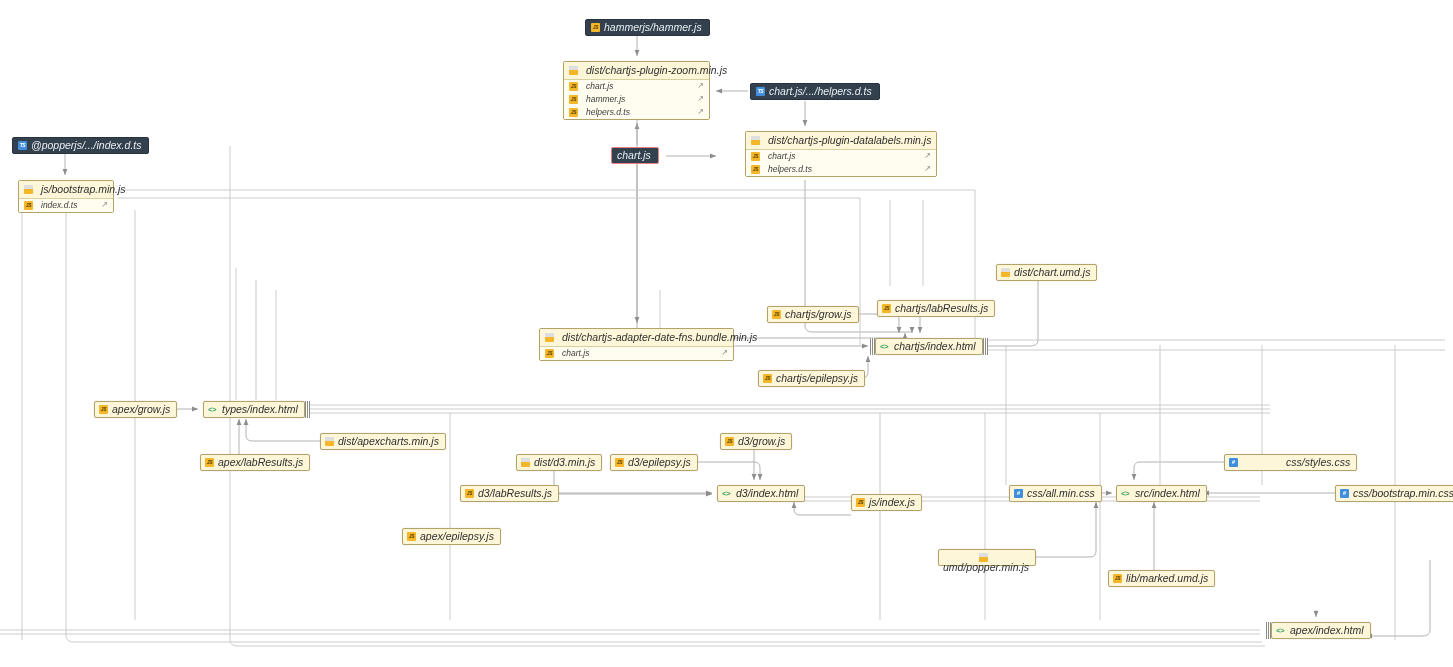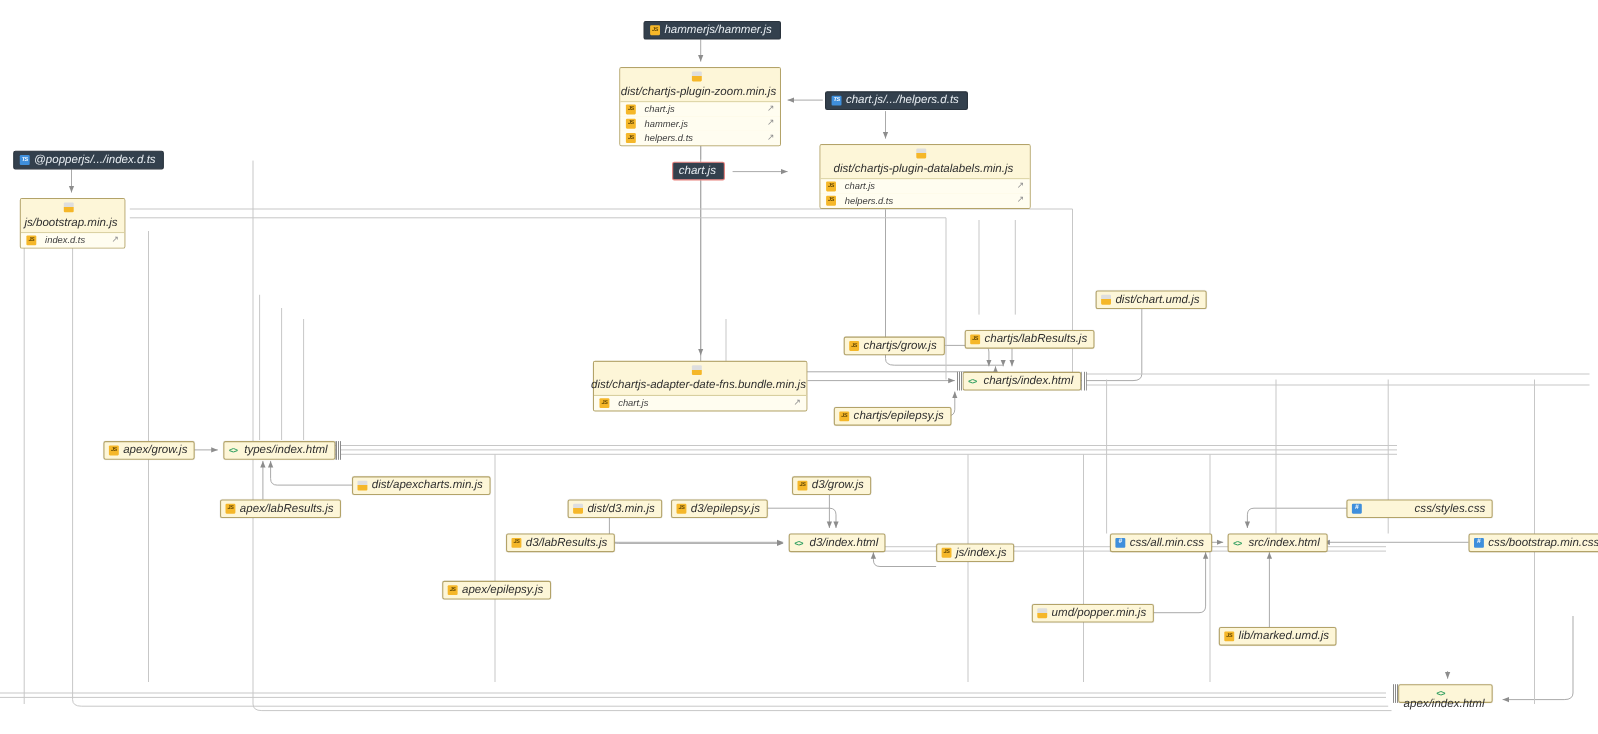--- a/index.html
+++ b/index.html
@@ -71,21 +71,20 @@
     color: #2f2f2f;
   }
   .node.box .box-title {
     display: flex;
     align-items: center;
     gap: 4px;
     padding: 3px 8px 3px 5px;
     border-bottom: 1px solid #d8cf9f;
     font-size: 10.5px;
     background: #fdf6d8;
-    flex-direction: column;
   }
   .node.box .box-row {
     display: flex;
     align-items: center;
     gap: 4px;
     padding: 2px 5px 2px 5px;
     font-size: 8.5px;
     color: #3c3c3c;
     background: #fffdf0;
     position: relative;
@@ -468,30 +467,30 @@
     <div class="node simple" style="left:1224px; top:454px;gap:44px;">
       <span class="ic css"></span>
       <span class="lbl">css/styles.css</span>
     </div>
 
     <div class="node simple" style="left:1335px; top:485px;">
       <span class="ic css"></span>
       <span class="lbl">css/bootstrap.min.css</span>
     </div>
 
-    <div class="node simple" style="left:938px; top:549px;">
+    <div class="node simple" style="left:938px; top:549px;flex-direction:column;">
       <span class="ic jsmin"></span>
       <span class="lbl">umd/popper.min.js</span>
     </div>
 
     <div class="node simple" style="left:1108px; top:570px;">
       <span class="ic js"></span>
       <span class="lbl">lib/marked.umd.js</span>
     </div>
 
-    <div class="node simple" style="left:1271px; top:622px;flex-direction:column;">
+    <div class="node simple" style="left:1271px; top:622px;">
       <span class="accent-left"></span>
       <span class="ic html"></span>
       <span class="lbl">apex/index.html</span>
     </div>
 
   </div>
 </div>
 
 </body></html>

